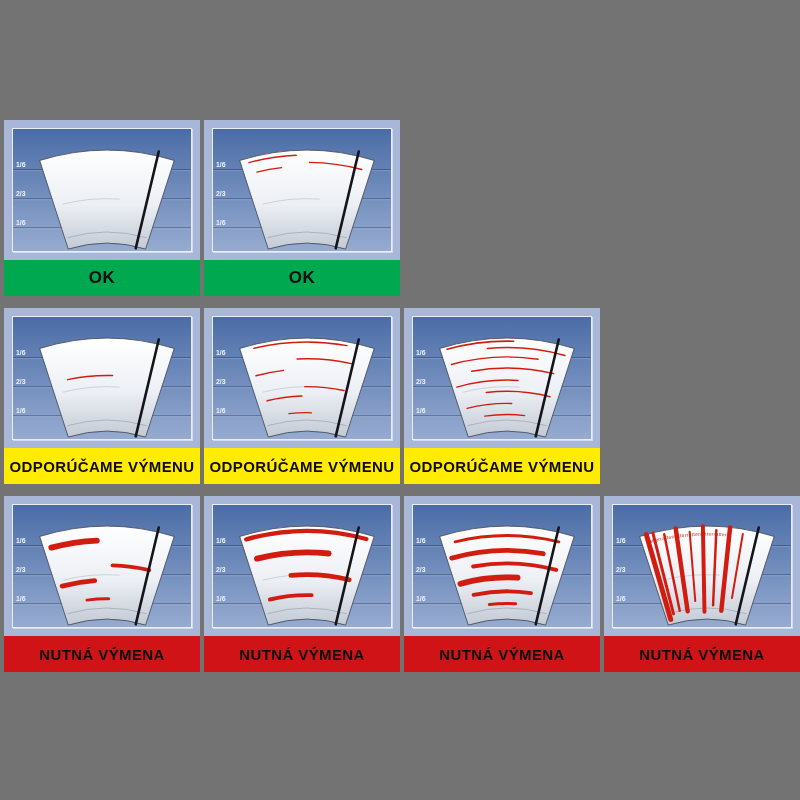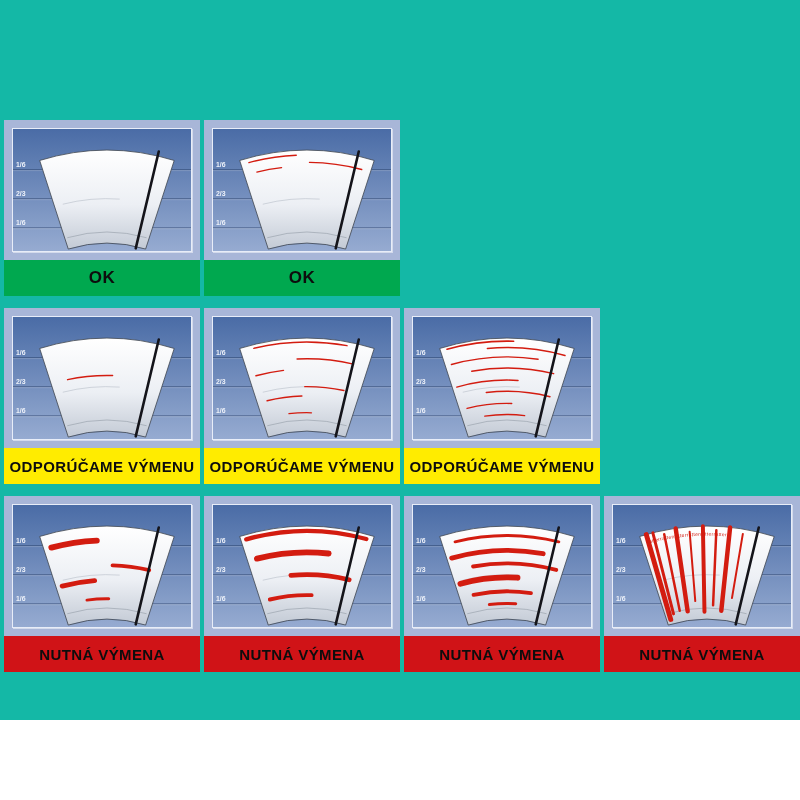--- a/index.html
+++ b/index.html
@@ -3,22 +3,22 @@
 <meta charset="utf-8">
 <style>
   * { margin:0; padding:0; box-sizing:border-box; }
   html, body {
     width:800px; height:800px;
     background:#ffffff;
     font-family:"Liberation Sans", sans-serif;
   }
   .sheet {
     position:relative;
-    width:800px; height:720px;
-    background:#14b8a6;
+    width:800px; height:800px;
+    background:#737373;
     overflow:hidden;
   }
   .row {
     position:absolute;
     left:4px;
     display:flex;
     gap:4px;
   }
   .cell {
     width:196px;

